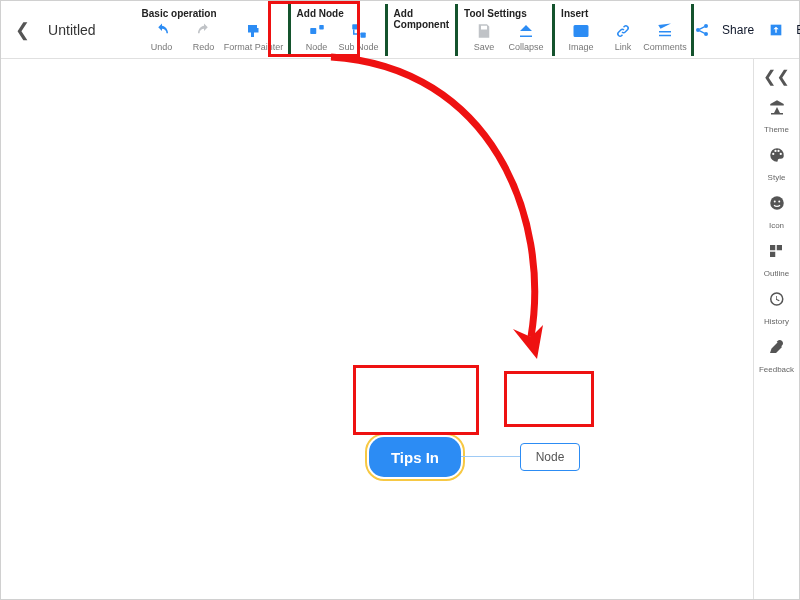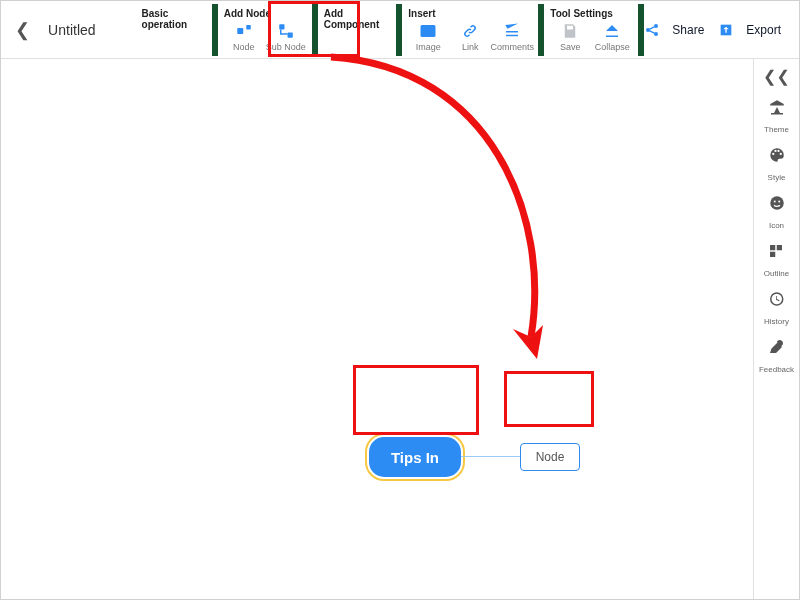--- a/index.html
+++ b/index.html
@@ -1,21 +1,21 @@
 <!DOCTYPE html>
 <html><head>
 <meta charset="utf-8">
 <style>
 *{box-sizing:border-box;margin:0;padding:0;font-family:Arial,Helvetica,sans-serif}
 body{width:800px;height:600px;background:#fff;position:relative;overflow:hidden}
 .outer{position:absolute;inset:0;border:1px solid #d0d0d0}
 .toolbar{position:absolute;left:0;right:0;top:0;height:58px;border-bottom:1px solid #e0e0e0;display:flex;align-items:center;background:#fff;padding-left:14px}
 .back-ch{font-size:18px;color:#555;margin-right:18px;cursor:pointer}
 .title{font-size:14px;color:#333;margin-right:40px}
-.group{display:flex;flex-direction:column;padding:4px 6px 3px;border-right:6px solid #14532d;height:52px}
+.group{display:flex;flex-direction:column;padding:4px 6px 3px;border-right:3px solid #14532d;height:52px}
 .group:last-of-type{border-right:none}
 .glabel{font-size:10px;color:#222;font-weight:700;margin-bottom:3px}
 .g-items{display:flex;gap:2px}
 .item{display:flex;flex-direction:column;align-items:center;justify-content:center;width:40px;cursor:pointer}
 .item.wider{width:56px}
 .item .ic{width:18px;height:18px;display:flex;align-items:center;justify-content:center}
 .item .lb{font-size:9px;color:#777;margin-top:2px;white-space:nowrap}
 .fill-blue{fill:#2c8cf4}
 .fill-grey{fill:#c0c3c7}
 .right-actions{margin-left:auto;display:flex;align-items:center;gap:14px;padding-right:18px}
@@ -40,20 +40,46 @@
 <body>
 
 <div class="outer">
 
 <div class="toolbar">
   <div class="back-ch">❮</div>
   <div class="title">Untitled</div>
 
   <div class="group">
     <div class="glabel">Basic operation</div>
+    <div class="g-items">
+      <div class="item">
+        <span class="ic">
+              <svg viewBox="0 0 24 24">
+                <path class="fill-blue" d="M12 5V2L7 7l5 5V9c3 0 6 2 6 6h2c0-5-4-10-8-10z"></path>
+              </svg>
+            </span>
+        <span class="lb">Undo</span>
+      </div>
+      <div class="item">
+        <span class="ic">
+              <svg viewBox="0 0 24 24">
+                <path class="fill-grey" d="M12 5V2l5 5-5 5V9c-3 0-6 2-6 6H4c0-5 4-10 8-10z"></path>
+              </svg>
+            </span>
+        <span class="lb">Redo</span>
+      </div>
+      <div class="item wider">
+        <span class="ic">
+              <svg viewBox="0 0 24 24">
+                <path class="fill-blue" d="M4 4h12v4h2v6h-6v6h-4v-6H4z"></path>
+              </svg>
+            </span>
+        <span class="lb">Format Painter</span>
+      </div>
+    </div>
   </div>
 
   <div class="group">
     <div class="glabel">Add Node</div>
     <div class="g-items">
       <div class="item">
         <span class="ic">
               <svg viewBox="0 0 24 24">
                 <rect class="fill-blue" x="3" y="8" width="8" height="8" rx="1"></rect>
                 <rect class="fill-blue" x="15" y="4" width="6" height="6" rx="1"></rect>
@@ -72,20 +98,42 @@
         <span class="lb">Sub Node</span>
       </div>
     </div>
   </div>
 
   <div class="group">
     <div class="glabel">Add Component</div>
   </div>
 
   <div class="group">
+    <div class="glabel">Tool Settings</div>
+    <div class="g-items">
+      <div class="item">
+        <span class="ic">
+              <svg viewBox="0 0 24 24">
+                <path class="fill-grey" d="M5 3h11l3 3v15H5zM8 5v5h8V5z"></path>
+              </svg>
+            </span>
+        <span class="lb">Save</span>
+      </div>
+      <div class="item">
+        <span class="ic">
+              <svg viewBox="0 0 24 24">
+                <path class="fill-blue" d="M12 4l8 8H4zM4 18h16v2H4z"></path>
+              </svg>
+            </span>
+        <span class="lb">Collapse</span>
+      </div>
+    </div>
+  </div>
+
+  <div class="group">
     <div class="glabel">Insert</div>
     <div class="g-items">
       <div class="item">
         <span class="ic">
               <svg viewBox="0 0 24 24">
                 <rect class="fill-blue" x="3" y="5" width="18" height="14" rx="1" fill="none" stroke="#2c8cf4" stroke-width="2"></rect>
                 <path class="fill-blue" d="M5 17l4-5 3 3 3-4 4 6z"></path>
               </svg>
             </span>
         <span class="lb">Image</span>
@@ -99,42 +147,20 @@
         <span class="lb">Link</span>
       </div>
       <div class="item">
         <span class="ic">
               <svg viewBox="0 0 24 24">
                 <path class="fill-blue" d="M3 4l3 5 14-7z"></path>
                 <path class="fill-blue" d="M4 12h16v2H4zm0 5h16v2H4z"></path>
               </svg>
             </span>
         <span class="lb">Comments</span>
-      </div>
-    </div>
-  </div>
-
-  <div class="group">
-    <div class="glabel">Tool Settings</div>
-    <div class="g-items">
-      <div class="item">
-        <span class="ic">
-              <svg viewBox="0 0 24 24">
-                <path class="fill-grey" d="M5 3h11l3 3v15H5zM8 5v5h8V5z"></path>
-              </svg>
-            </span>
-        <span class="lb">Save</span>
-      </div>
-      <div class="item">
-        <span class="ic">
-              <svg viewBox="0 0 24 24">
-                <path class="fill-blue" d="M12 4l8 8H4zM4 18h16v2H4z"></path>
-              </svg>
-            </span>
-        <span class="lb">Collapse</span>
       </div>
     </div>
   </div>
 
   <div class="right-actions">
     <div class="ract">
       <span class="ic"><svg viewBox="0 0 24 24">
               <circle class="fill-blue" cx="6" cy="12" r="3"></circle>
               <circle class="fill-blue" cx="18" cy="6" r="3"></circle>
               <circle class="fill-blue" cx="18" cy="18" r="3"></circle>

